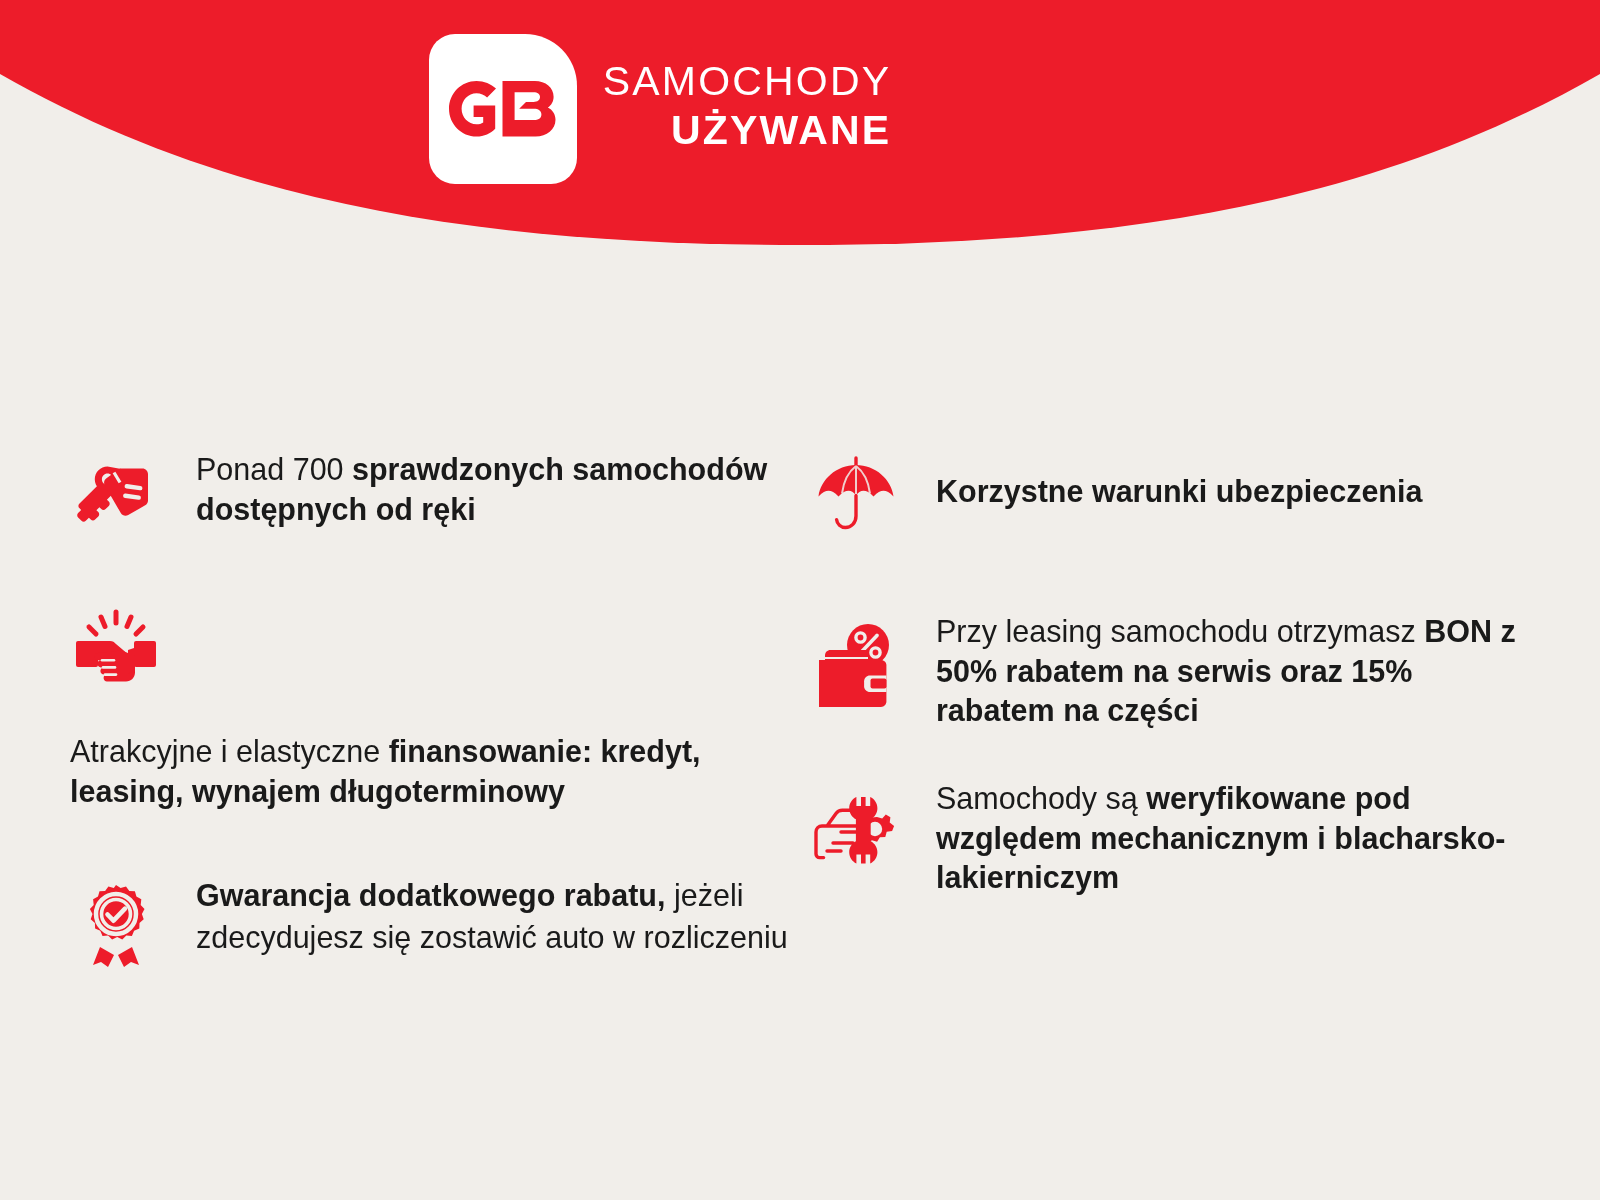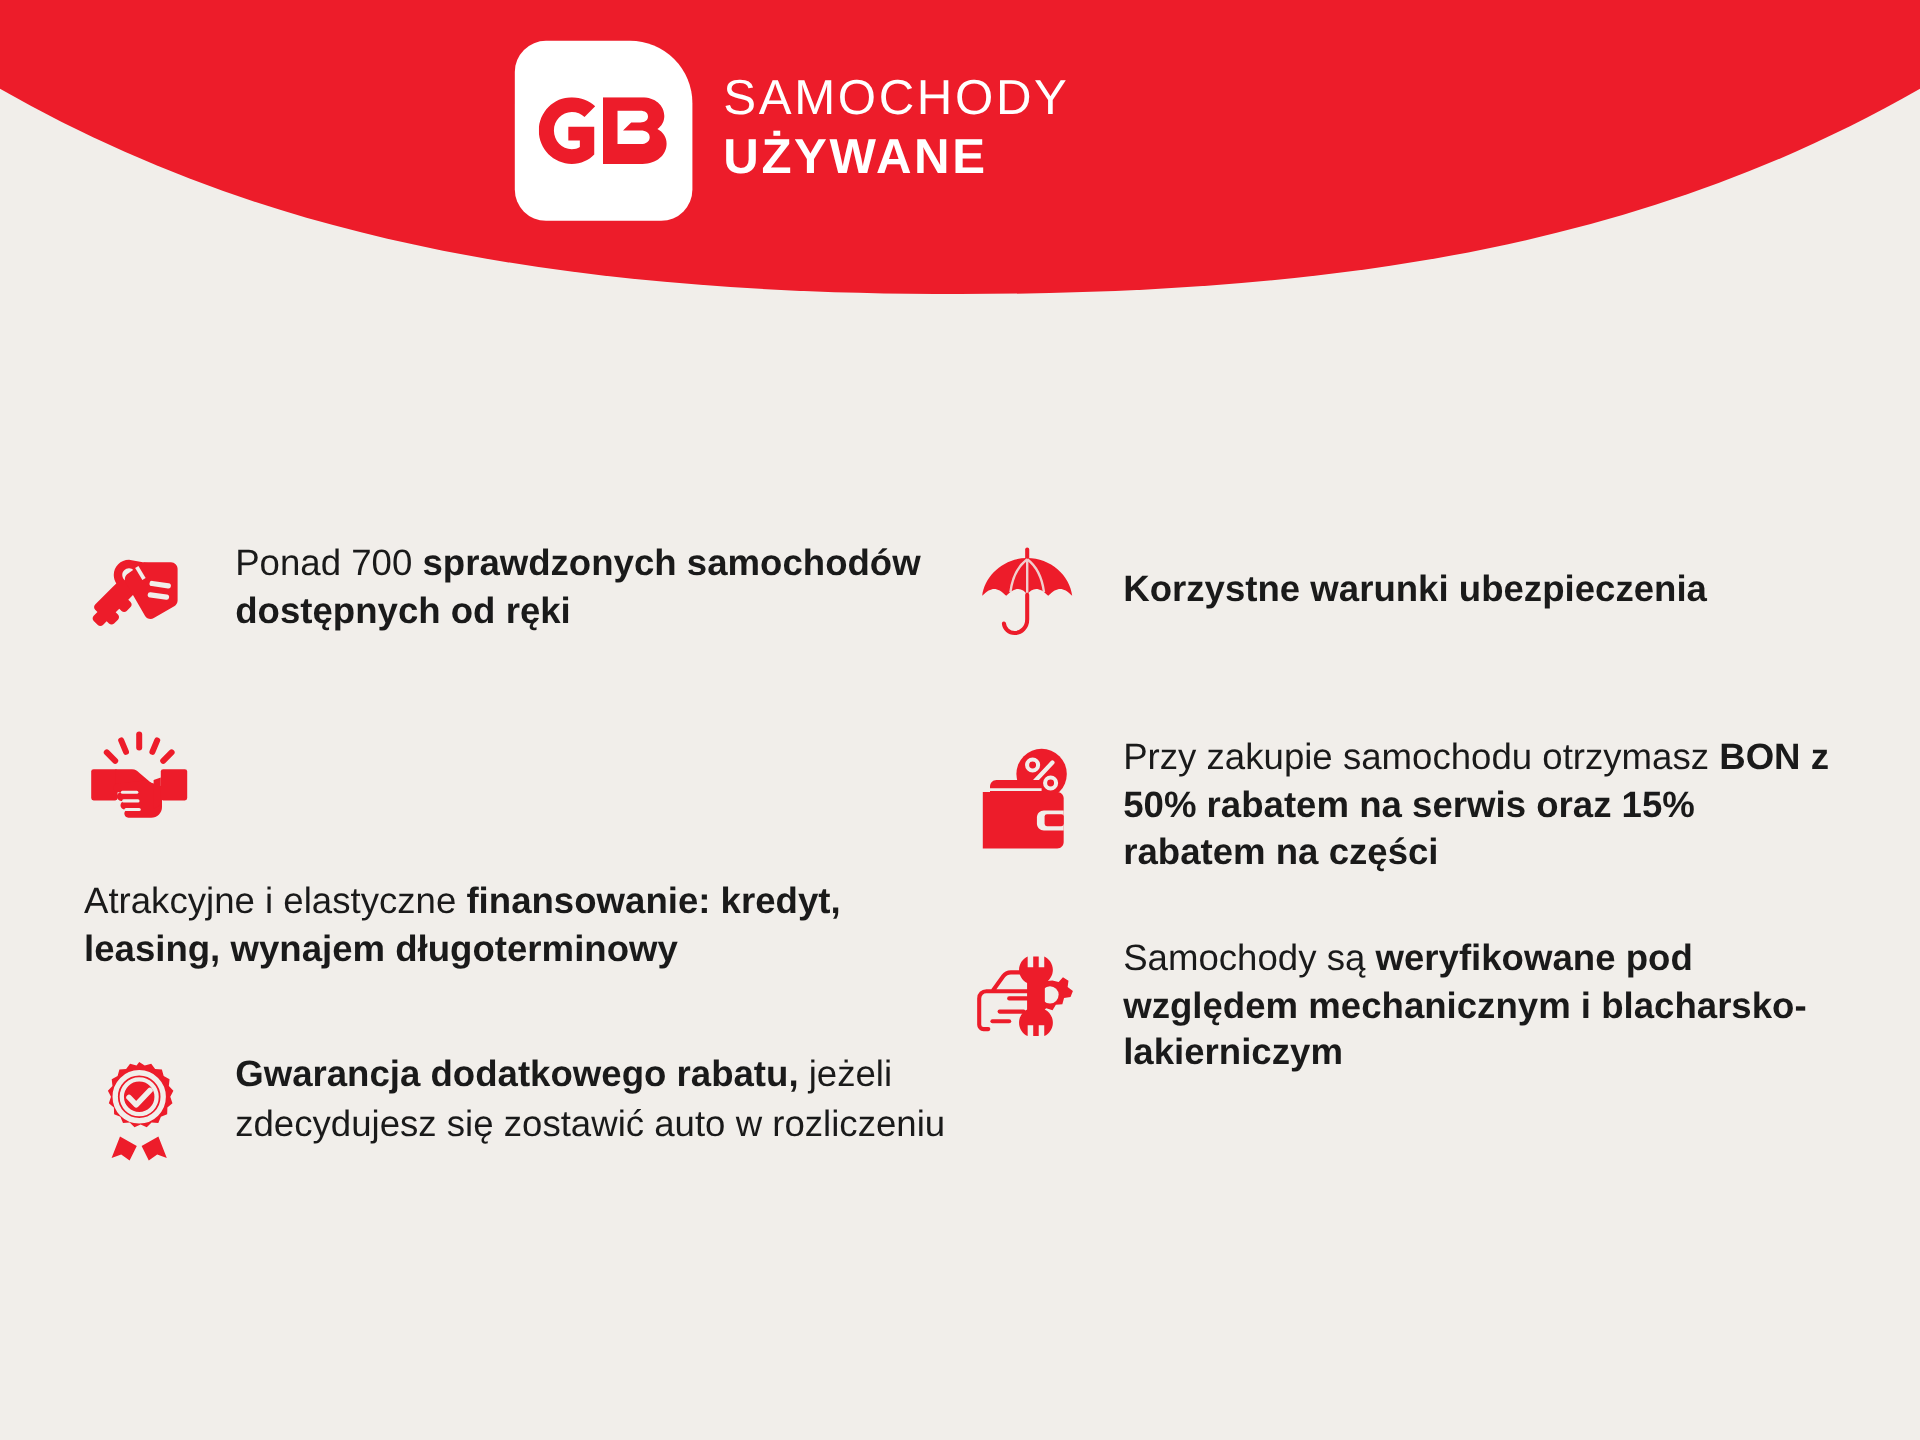--- a/index.html
+++ b/index.html
@@ -65,20 +65,21 @@
     letter-spacing:2.2px;
     font-family:"Liberation Sans", sans-serif;
   }
   #wordmark-line2 {
     color:#ffffff;
     font-size:41px;
     font-weight:700;
     letter-spacing:2.2px;
     margin-top:8px;
     font-family:"Liberation Sans", sans-serif;
+    text-align:right;
   }
 
   
   #features-grid {
     position:absolute;
     left:0; top:430px;
     width:1600px;
     display:grid;
     grid-template-columns:720px 720px;
     column-gap:20px;
@@ -319,21 +320,21 @@
                    l-62,0 z" fill="#ED1C2A"></path>
 
           <path d="M72.4,52.5 l-16.5,0 c-3.2,0 -5.8,2.6 -5.8,5.8 l0,5.0
                    c0,3.2 2.6,5.8 5.8,5.8 l16.5,0 z" fill="#F1EEEA"></path>
           <rect x="56.5" y="55.5" width="16" height="10" rx="2" fill="#ED1C2A"></rect>
 
           <line x1="5" y1="35" x2="54" y2="35" stroke="#F1EEEA" stroke-width="2.2"></line>
         </svg>
       </div>
       <div class="feature-text">
-        <span>Przy zakupie samochodu otrzymasz </span><b>BON z 50% rabatem na serwis oraz 15% rabatem na części</b>
+        <span>Przy leasing samochodu otrzymasz </span><b>BON z 50% rabatem na serwis oraz 15% rabatem na części</b>
       </div>
     </div>
 
     <div class="feature-item">
       <div class="feature-icon">
         <svg width="90" height="84" viewBox="0 0 90 84">
 
           <g fill="none" stroke="#ED1C2A" stroke-width="3.4" stroke-linecap="round" stroke-linejoin="round">
             <path d="M5,45 l0,22 c0,2 1.6,3.6 3.6,3.6 l4.0,0
                      M5,45 c0,-3.4 2.6,-6 6,-6 l5.0,0 l9.0,-12.5 c1.6,-2.2 3.6,-3.2 6.4,-3.2 l26,0

